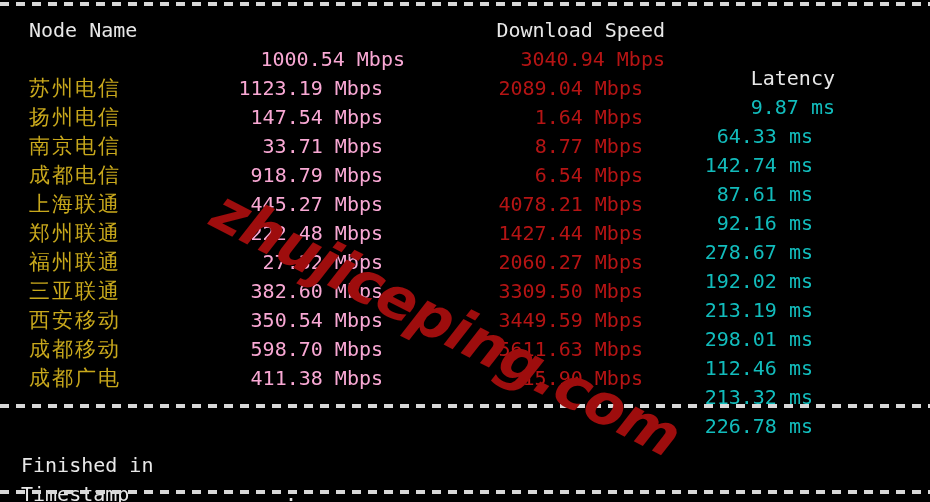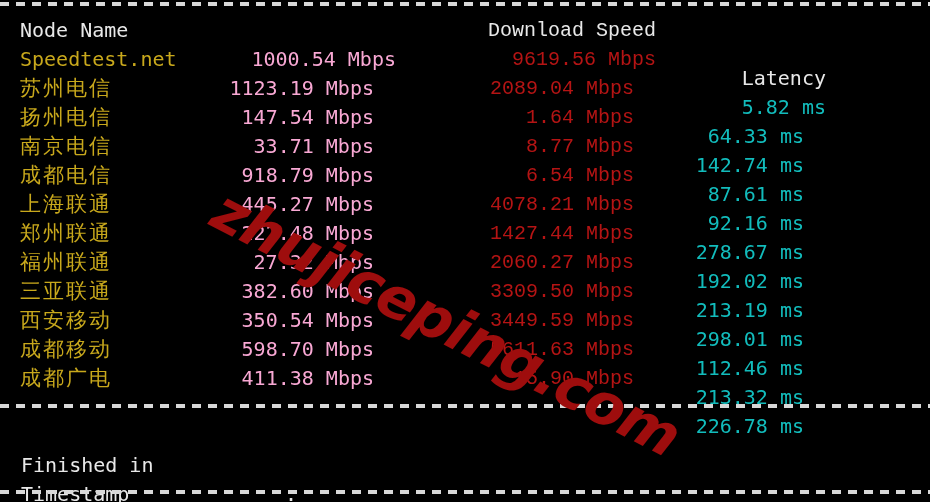--- a/index.html
+++ b/index.html
@@ -34,21 +34,21 @@
       transparent 9px, transparent 16px
     );
   }
   .rule.top    { top: 2px; }
   .rule.mid    { top: 404px; }
   .rule.bottom { top: 490px; }
 
   
   .row {
     position: absolute;
-    left: 6px;
+    left: 15px;
     width: 814px;
     height: 29px;
     line-height: 29px;
     white-space: pre;
     font-size: 20px;
     letter-spacing: 0px;
   }
   .cell {
     position: absolute;
     white-space: pre;
@@ -56,21 +56,21 @@
     line-height: 29px;
     top: 0;
   }
   
   .cell.ralign { text-align: right; }
   .cell.lalign { text-align: left; }
 
   
   .c-node   { left: 14px;  }
   .c-up     { left: 100px; width: 290px; }
-  .c-down   { left: 360px; width: 290px; font-family: Liberation Mono, monospace; }
+  .c-down   { left: 360px; width: 290px; }
   .c-lat    { left: 620px; width: 200px; margin-top: 48px; }
 
   
   .hdr   { color: #e8e8e8; }
   .node  { color: #c8a81c; }
   .up    { color: #f9a8d4; }
   .down  { color: #b51414; }
   .lat   { color: #12bcbc; }
   .foot  { color: #e8e8e8; }
 
@@ -115,21 +115,21 @@
 
   <div class="rule top"></div>
 
   <div class="row" id="header-row">
     <span class="cell c-node lalign hdr">Node Name</span>
     <span class="cell c-down ralign hdr">Download Speed</span>
     <span class="cell c-lat ralign hdr">Latency</span>
   </div>
 
   <div id="rows-container">
-      <div class="row" style="top: 45px;"><span class="cell c-node lalign node">Speedtest.net</span><span class="cell c-up ralign up" style="left: 100px;">1000.54 Mbps</span><span class="cell c-down ralign down" style="left: 360px;">9619.56 Mbps</span><span class="cell c-lat ralign lat" style="left: 620px;">5.82 ms</span></div>
+      <div class="row" style="top: 45px;"><span class="cell c-up ralign up" style="left: 100px;">1000.54 Mbps</span><span class="cell c-down ralign down" style="left: 360px;">3040.94 Mbps</span><span class="cell c-lat ralign lat" style="left: 620px;">9.87 ms</span></div>
       <div class="row" style="top: 74px;"><span class="cell c-node lalign node" style="font-family: &quot;DejaVu Sans&quot;, &quot;Liberation Sans&quot;, sans-serif; font-size: 21px; letter-spacing: 2px;">苏州电信</span><span class="cell c-up ralign up" style="left: 78px;">1123.19 Mbps</span><span class="cell c-down ralign down" style="left: 338px;">2089.04 Mbps</span><span class="cell c-lat ralign lat" style="left: 598px;">64.33 ms</span></div>
       <div class="row" style="top: 103px;"><span class="cell c-node lalign node" style="font-family: &quot;DejaVu Sans&quot;, &quot;Liberation Sans&quot;, sans-serif; font-size: 21px; letter-spacing: 2px;">扬州电信</span><span class="cell c-up ralign up" style="left: 78px;">147.54 Mbps</span><span class="cell c-down ralign down" style="left: 338px;">1.64 Mbps</span><span class="cell c-lat ralign lat" style="left: 598px;">142.74 ms</span></div>
       <div class="row" style="top: 132px;"><span class="cell c-node lalign node" style="font-family: &quot;DejaVu Sans&quot;, &quot;Liberation Sans&quot;, sans-serif; font-size: 21px; letter-spacing: 2px;">南京电信</span><span class="cell c-up ralign up" style="left: 78px;">33.71 Mbps</span><span class="cell c-down ralign down" style="left: 338px;">8.77 Mbps</span><span class="cell c-lat ralign lat" style="left: 598px;">87.61 ms</span></div>
       <div class="row" style="top: 161px;"><span class="cell c-node lalign node" style="font-family: &quot;DejaVu Sans&quot;, &quot;Liberation Sans&quot;, sans-serif; font-size: 21px; letter-spacing: 2px;">成都电信</span><span class="cell c-up ralign up" style="left: 78px;">918.79 Mbps</span><span class="cell c-down ralign down" style="left: 338px;">6.54 Mbps</span><span class="cell c-lat ralign lat" style="left: 598px;">92.16 ms</span></div>
       <div class="row" style="top: 190px;"><span class="cell c-node lalign node" style="font-family: &quot;DejaVu Sans&quot;, &quot;Liberation Sans&quot;, sans-serif; font-size: 21px; letter-spacing: 2px;">上海联通</span><span class="cell c-up ralign up" style="left: 78px;">445.27 Mbps</span><span class="cell c-down ralign down" style="left: 338px;">4078.21 Mbps</span><span class="cell c-lat ralign lat" style="left: 598px;">278.67 ms</span></div>
       <div class="row" style="top: 219px;"><span class="cell c-node lalign node" style="font-family: &quot;DejaVu Sans&quot;, &quot;Liberation Sans&quot;, sans-serif; font-size: 21px; letter-spacing: 2px;">郑州联通</span><span class="cell c-up ralign up" style="left: 78px;">222.48 Mbps</span><span class="cell c-down ralign down" style="left: 338px;">1427.44 Mbps</span><span class="cell c-lat ralign lat" style="left: 598px;">192.02 ms</span></div>
       <div class="row" style="top: 248px;"><span class="cell c-node lalign node" style="font-family: &quot;DejaVu Sans&quot;, &quot;Liberation Sans&quot;, sans-serif; font-size: 21px; letter-spacing: 2px;">福州联通</span><span class="cell c-up ralign up" style="left: 78px;">27.32 Mbps</span><span class="cell c-down ralign down" style="left: 338px;">2060.27 Mbps</span><span class="cell c-lat ralign lat" style="left: 598px;">213.19 ms</span></div>
       <div class="row" style="top: 277px;"><span class="cell c-node lalign node" style="font-family: &quot;DejaVu Sans&quot;, &quot;Liberation Sans&quot;, sans-serif; font-size: 21px; letter-spacing: 2px;">三亚联通</span><span class="cell c-up ralign up" style="left: 78px;">382.60 Mbps</span><span class="cell c-down ralign down" style="left: 338px;">3309.50 Mbps</span><span class="cell c-lat ralign lat" style="left: 598px;">298.01 ms</span></div>
       <div class="row" style="top: 306px;"><span class="cell c-node lalign node" style="font-family: &quot;DejaVu Sans&quot;, &quot;Liberation Sans&quot;, sans-serif; font-size: 21px; letter-spacing: 2px;">西安移动</span><span class="cell c-up ralign up" style="left: 78px;">350.54 Mbps</span><span class="cell c-down ralign down" style="left: 338px;">3449.59 Mbps</span><span class="cell c-lat ralign lat" style="left: 598px;">112.46 ms</span></div>
       <div class="row" style="top: 335px;"><span class="cell c-node lalign node" style="font-family: &quot;DejaVu Sans&quot;, &quot;Liberation Sans&quot;, sans-serif; font-size: 21px; letter-spacing: 2px;">成都移动</span><span class="cell c-up ralign up" style="left: 78px;">598.70 Mbps</span><span class="cell c-down ralign down" style="left: 338px;">5611.63 Mbps</span><span class="cell c-lat ralign lat" style="left: 598px;">213.32 ms</span></div>

